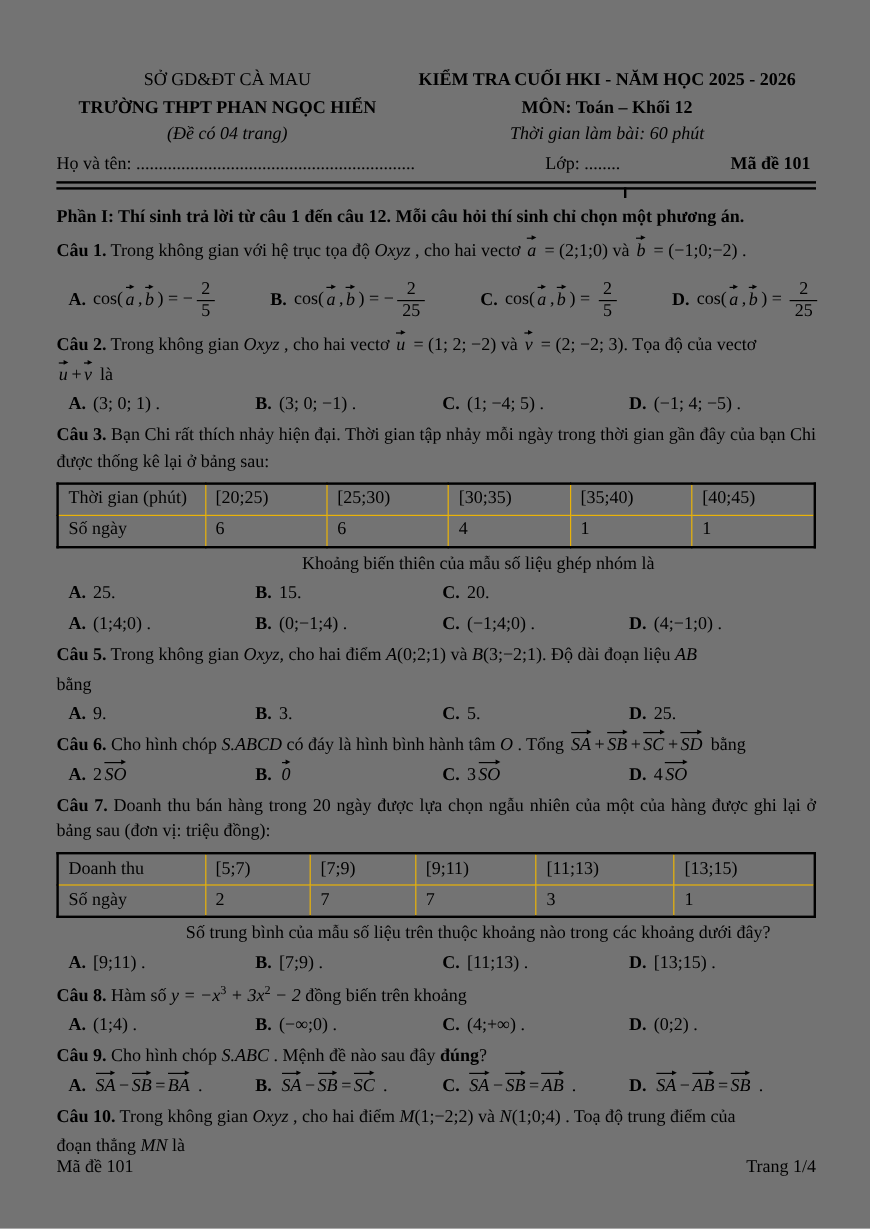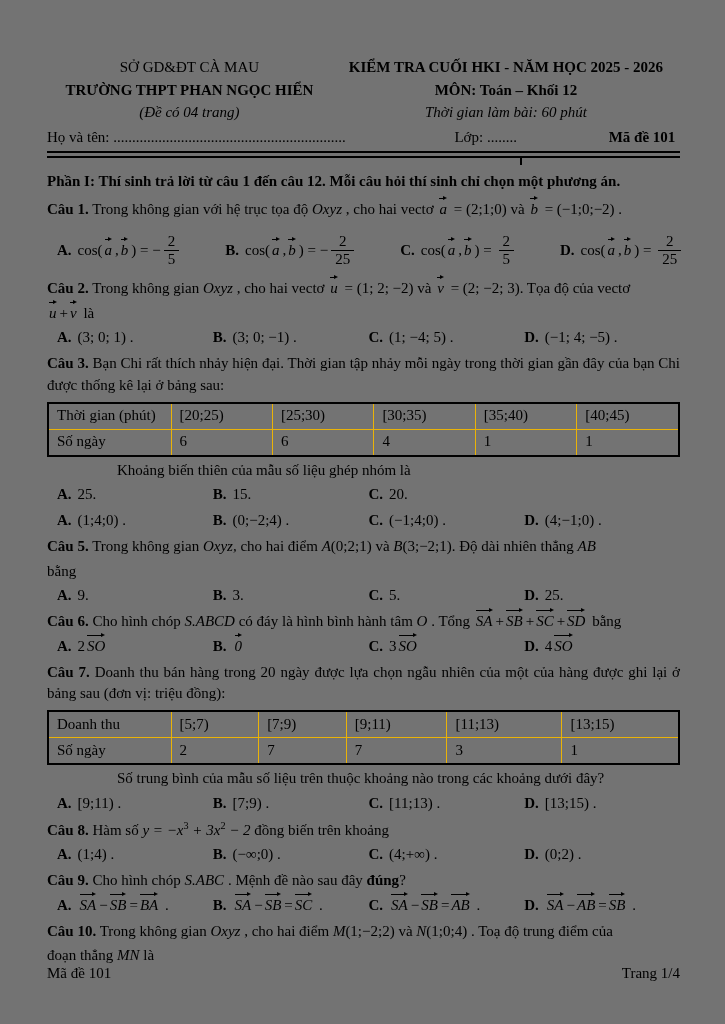--- a/index.html
+++ b/index.html
@@ -48,21 +48,21 @@
       border-left:4px solid #000;border-top:2px solid transparent;border-bottom:2px solid transparent;}
   
   .frac{display:inline-block;text-align:center;vertical-align:-0.62em;line-height:1.12;margin-left:3px;}
   .frac .fn{display:block;border-bottom:1px solid #000;padding:0 4px;}
   .frac .fd{display:block;padding:0 4px;}
   sup{font-size:0.68em;}
   
   .qtable{width:100%;border-collapse:collapse;margin:5px 0 3px;border:2px solid #000;}
   .qtable td{border:1px solid #eab308;padding:1px 8px;height:23px;}
   .qtable td.c0{width:19.5%;}
-  .subline{margin:2px 0 2px 70px;}
+  .subline{margin:2px 0 2px 70px;text-align:center;}
   
   .footer{position:absolute;left:47px;right:45px;top:963px;display:flex;justify-content:space-between;}
 </style>
 </head>
 <body>
 
 <div class="page">
 
   <div class="hdr">
     <div class="hdr-left">
@@ -136,28 +136,28 @@
     <div class="opts">
       <span class="opt"><span class="olab">A.</span><span>25.</span></span>
       <span class="opt"><span class="olab">B.</span><span>15.</span></span>
       <span class="opt"><span class="olab">C.</span><span>20.</span></span>
     </div>
   </div>
 
   <div class="q">
     <div class="opts">
       <span class="opt"><span class="olab">A.</span><span>(1;4;0) .</span></span>
-      <span class="opt"><span class="olab">B.</span><span>(0;−2;4) .</span></span>
+      <span class="opt"><span class="olab">B.</span><span>(0;−1;4) .</span></span>
       <span class="opt"><span class="olab">C.</span><span>(−1;4;0) .</span></span>
       <span class="opt"><span class="olab">D.</span><span>(4;−1;0) .</span></span>
     </div>
   </div>
 
   <div class="q">
-    <p class="qline"><span class="b">Câu 5.</span> <span>Trong không gian </span><span class="mi">Oxyz,</span><span> cho hai điểm </span><span class="mi">A</span><span>(0;2;1)</span><span> và </span><span class="mi">B</span><span>(3;−2;1)</span><span>. Độ dài nhiên thẳng </span><span class="mi">AB</span></p>
+    <p class="qline"><span class="b">Câu 5.</span> <span>Trong không gian </span><span class="mi">Oxyz,</span><span> cho hai điểm </span><span class="mi">A</span><span>(0;2;1)</span><span> và </span><span class="mi">B</span><span>(3;−2;1)</span><span>. Độ dài đoạn liệu </span><span class="mi">AB</span></p>
     <p class="line2">bằng</p>
     <div class="opts">
       <span class="opt"><span class="olab">A.</span><span>9.</span></span>
       <span class="opt"><span class="olab">B.</span><span>3.</span></span>
       <span class="opt"><span class="olab">C.</span><span>5.</span></span>
       <span class="opt"><span class="olab">D.</span><span>25.</span></span>
     </div>
   </div>
 
   <div class="q">

